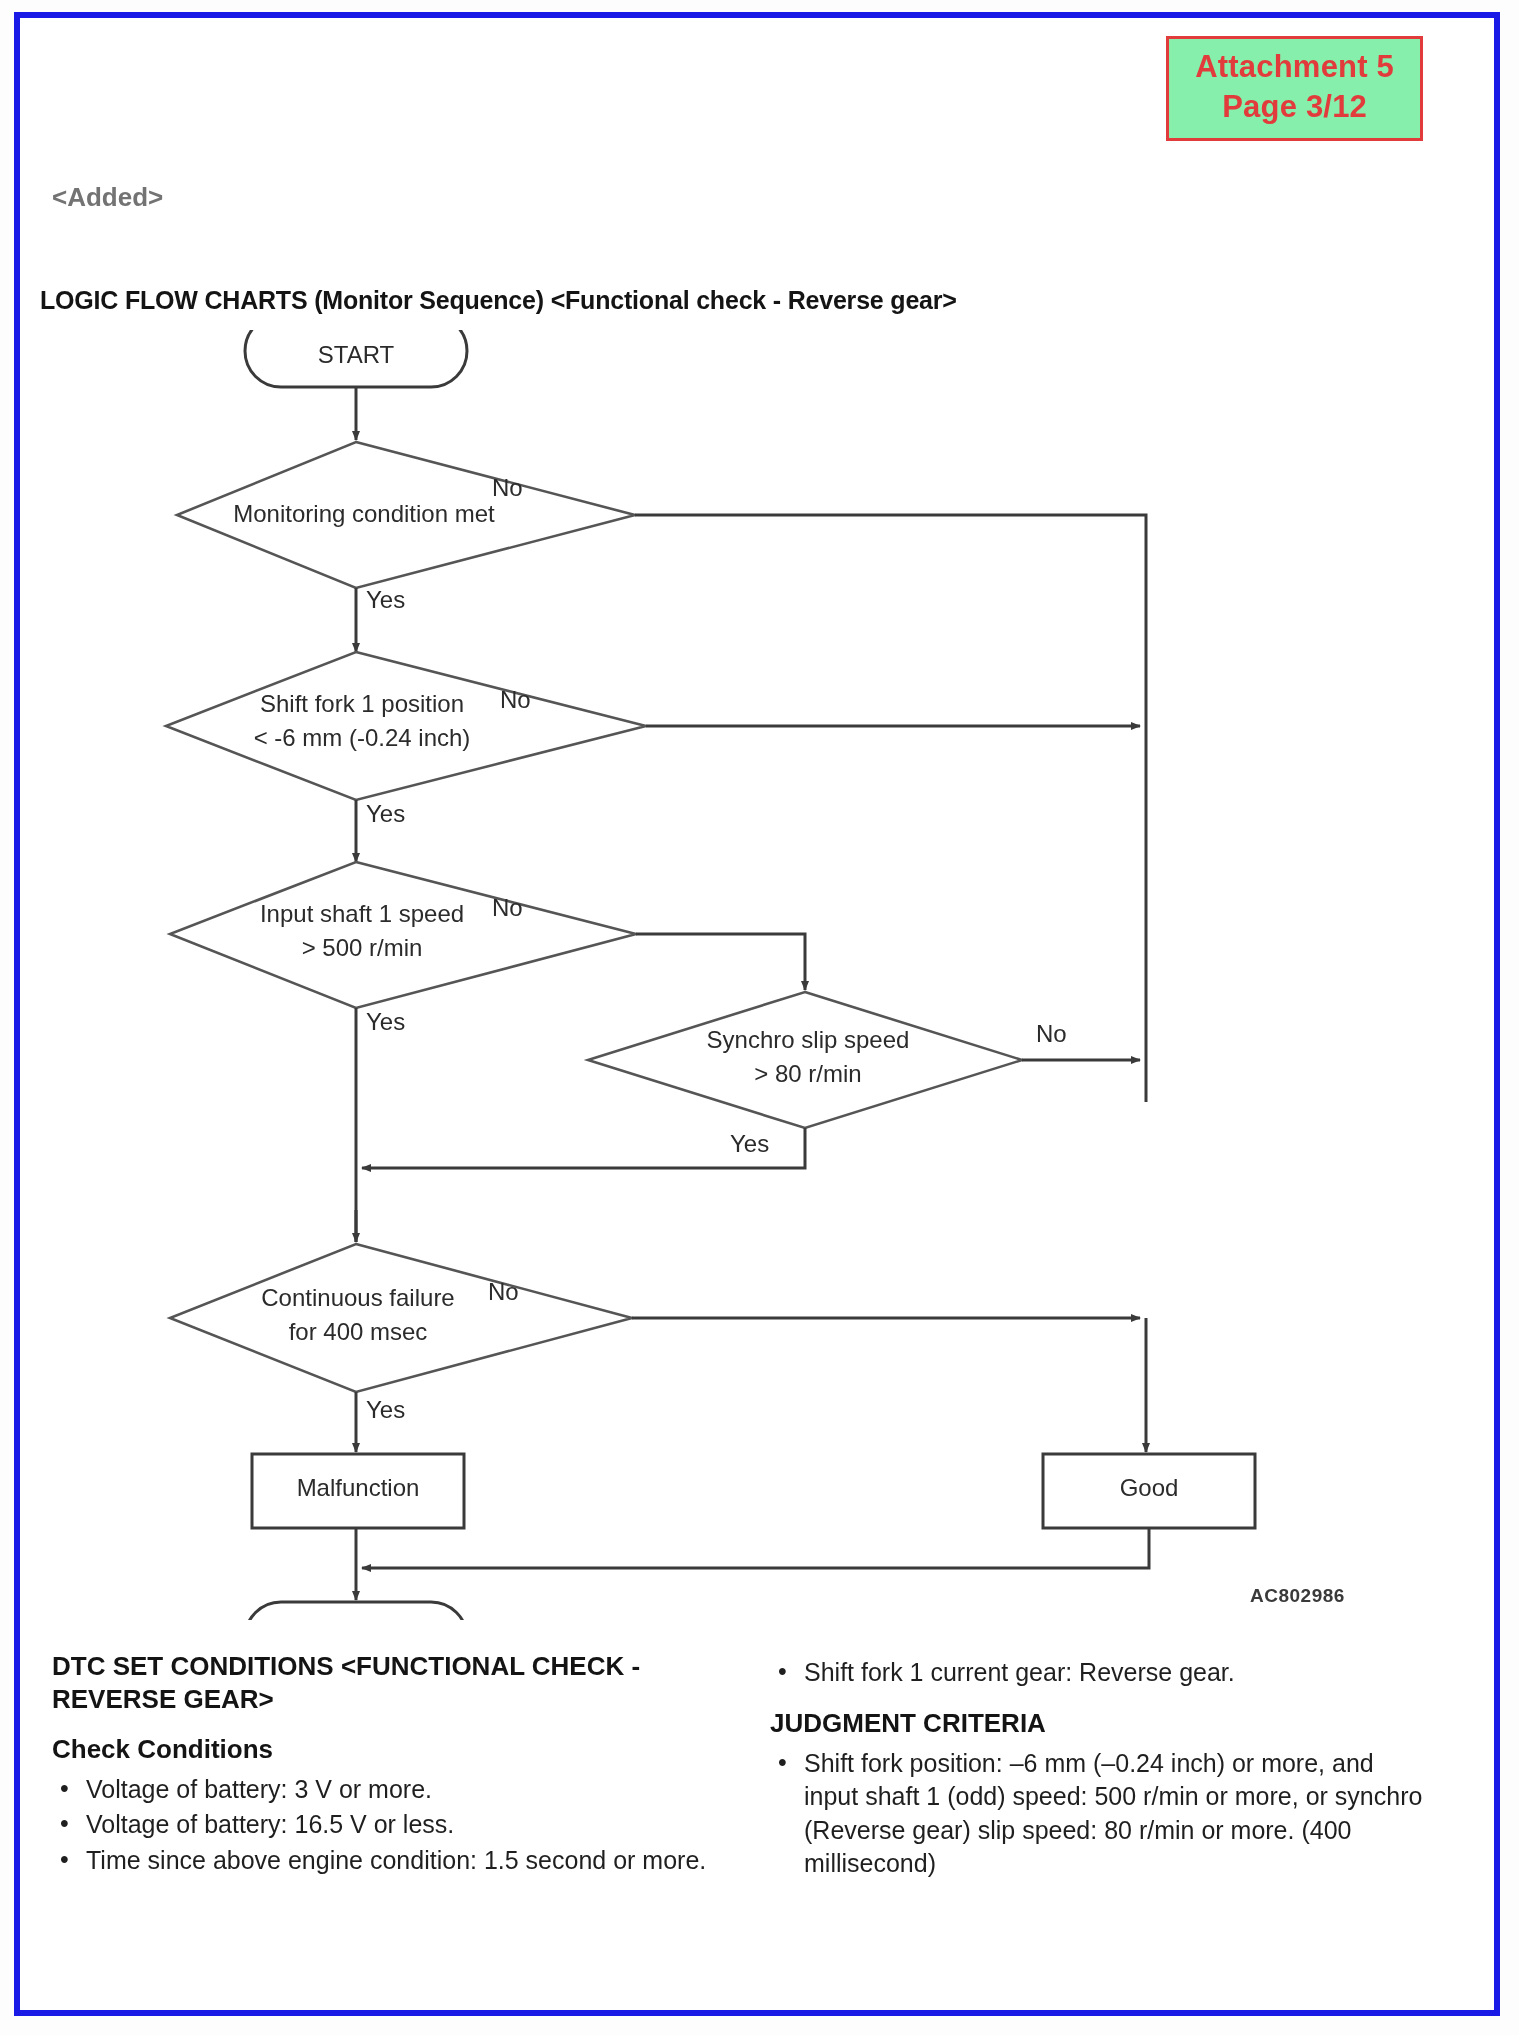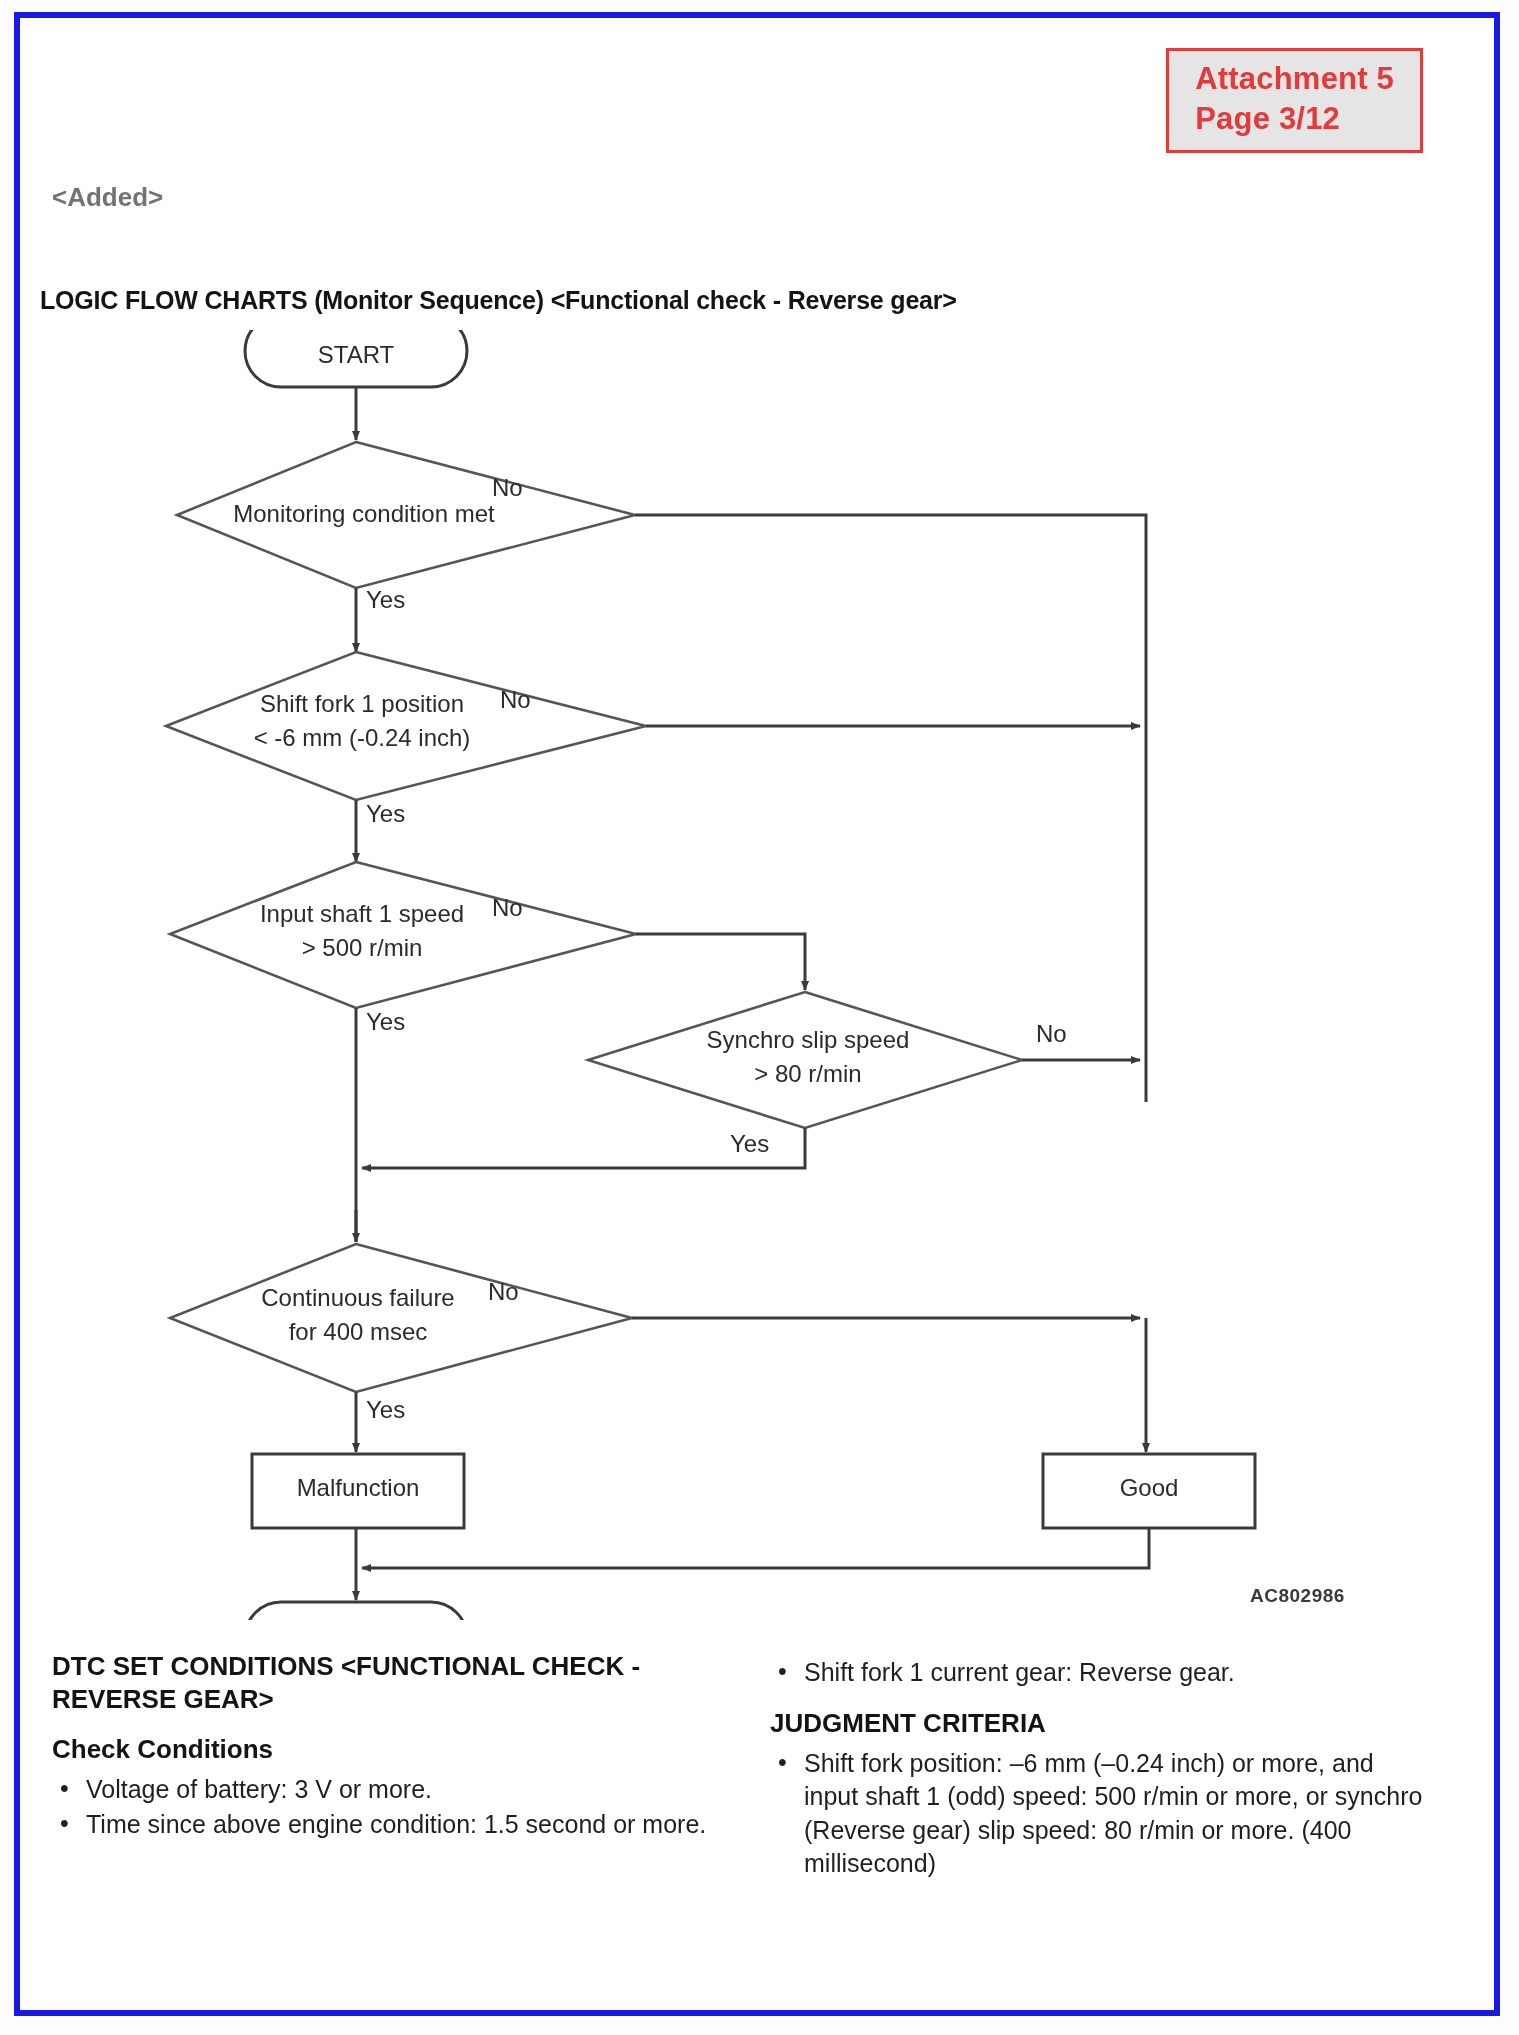--- a/index.html
+++ b/index.html
@@ -26,29 +26,30 @@
     height: 2004px;
     border: 6px solid #1a1ae6;
     box-sizing: border-box;
     background: #ffffff;
   }
 
   
   #attachment-stamp {
     position: absolute;
     right: 96px;
-    top: 48px;
+    top: 36px;
     border: 3px solid #e23b3b;
     padding: 8px 26px 12px 26px;
+    text-align: center;
     color: #e23b3b;
     font-size: 31px;
     font-weight: 700;
     line-height: 1.28;
     letter-spacing: 0.2px;
-    background: #e5e5e5;
+    background: #86efac;
   }
   #attachment-stamp div { white-space: nowrap; }
 
   
   #added-marker {
     position: absolute;
     left: 52px;
     top: 182px;
     color: #737373;
     font-size: 26px;
@@ -273,20 +274,21 @@
   </div>
 
   <div id="ac-code">AC802986</div>
 
   <div id="bottom-cols">
     <div class="col">
       <h3 class="blk">DTC SET CONDITIONS &lt;FUNCTIONAL CHECK - REVERSE GEAR&gt;</h3>
       <h4 class="blk">Check Conditions</h4>
       <ul class="blist">
         <li>Voltage of battery: 3 V or more.</li>
+        <li>Voltage of battery: 16.5 V or less.</li>
         <li>Time since above engine condition: 1.5 second or more.</li>
       </ul>
     </div>
 
     <div class="col-right">
       <div class="spacer-top"></div>
       <ul class="blist">
         <li>Shift fork 1 current gear: Reverse gear.</li>
       </ul>
       <h4 class="blk">JUDGMENT CRITERIA</h4>

